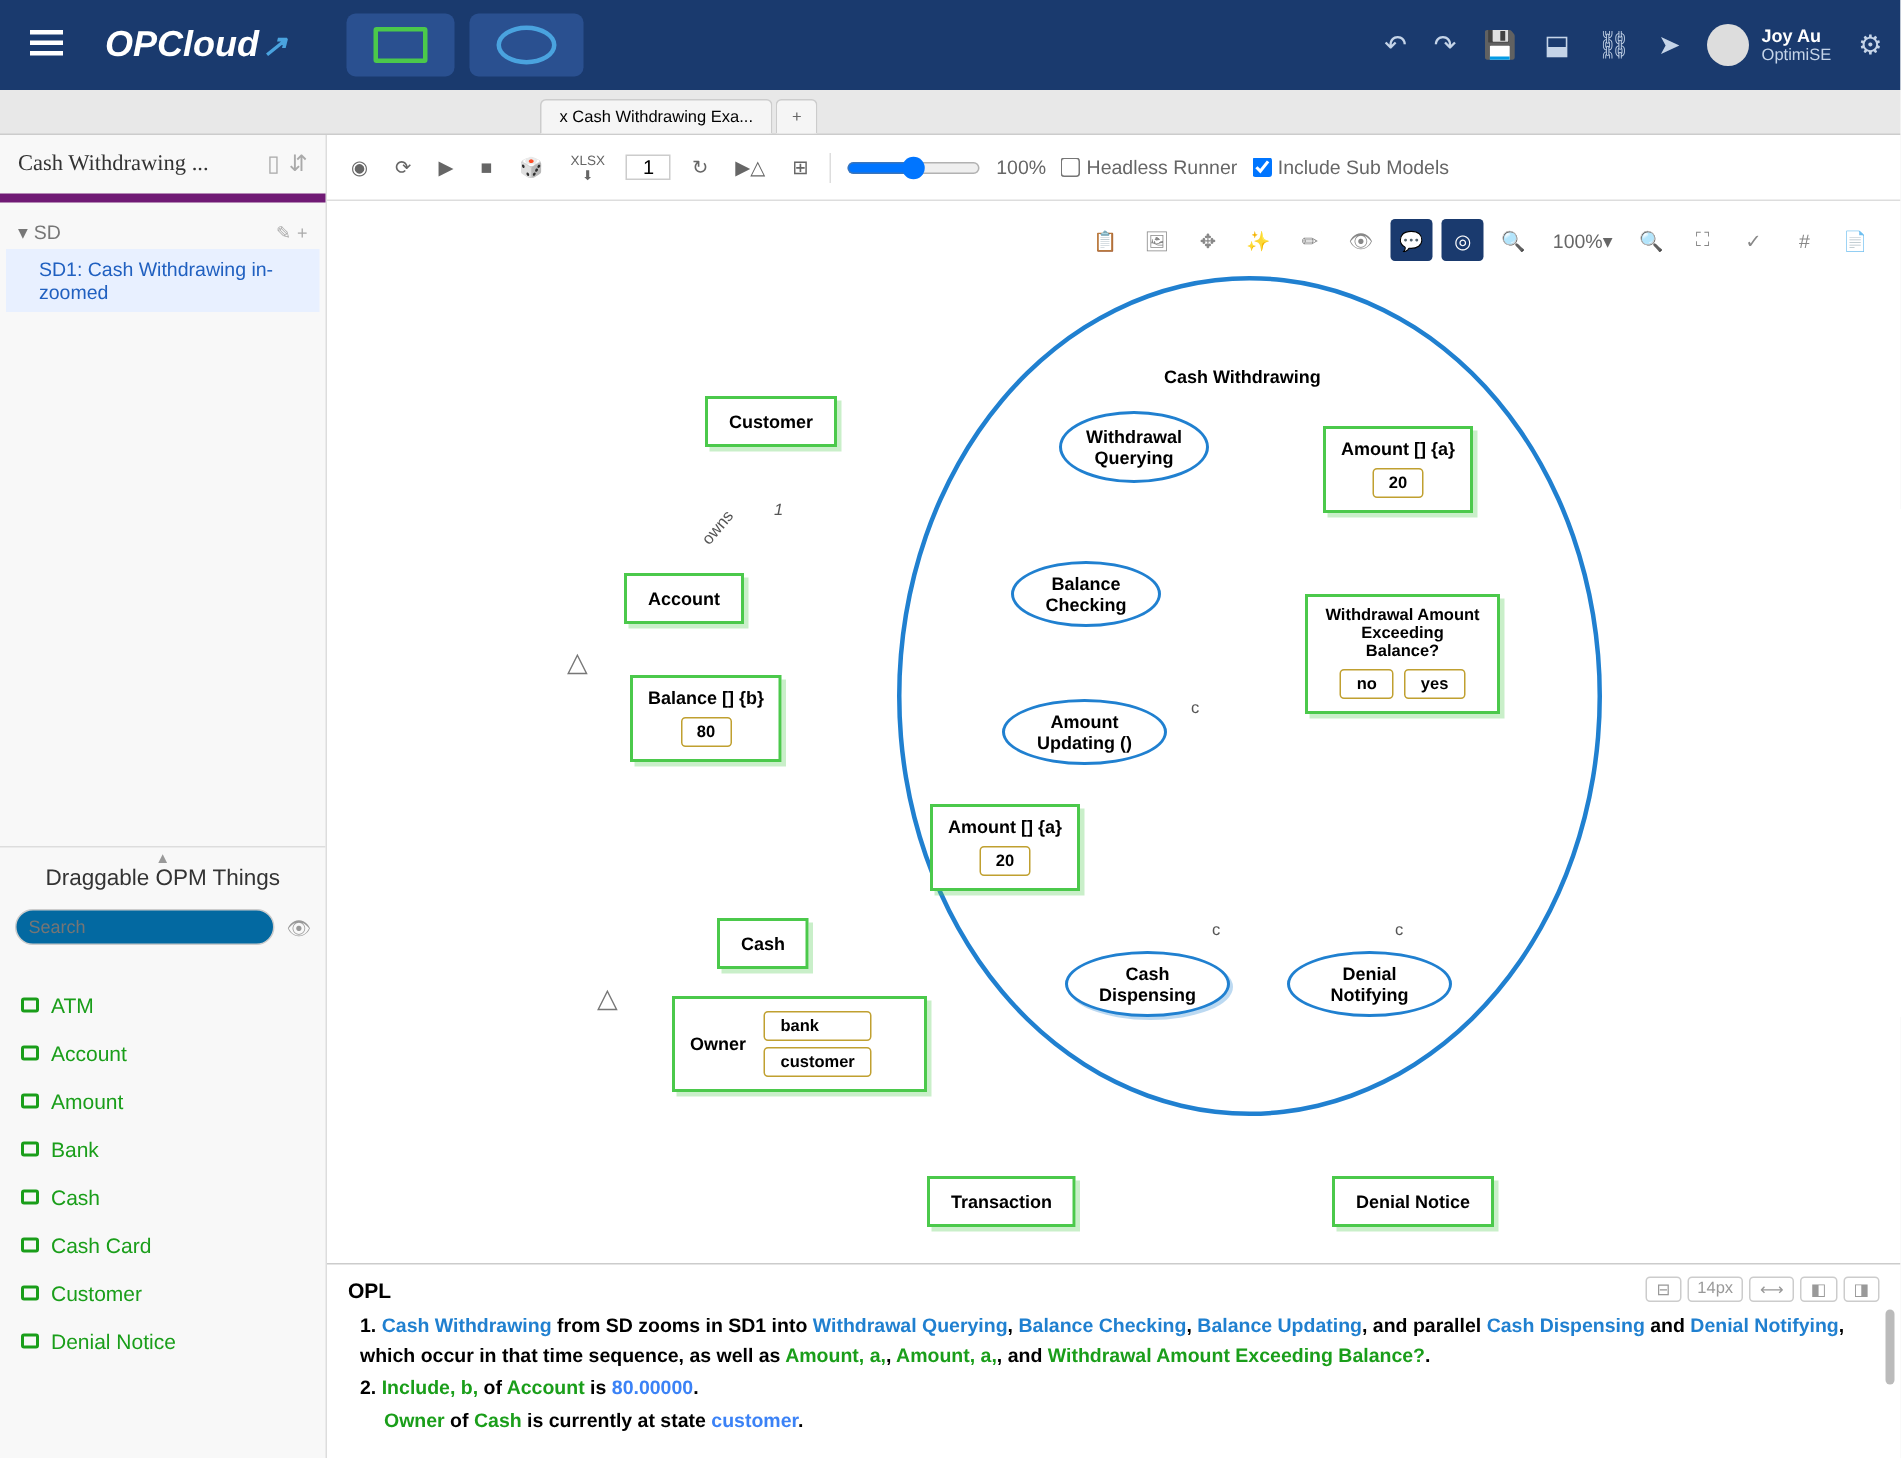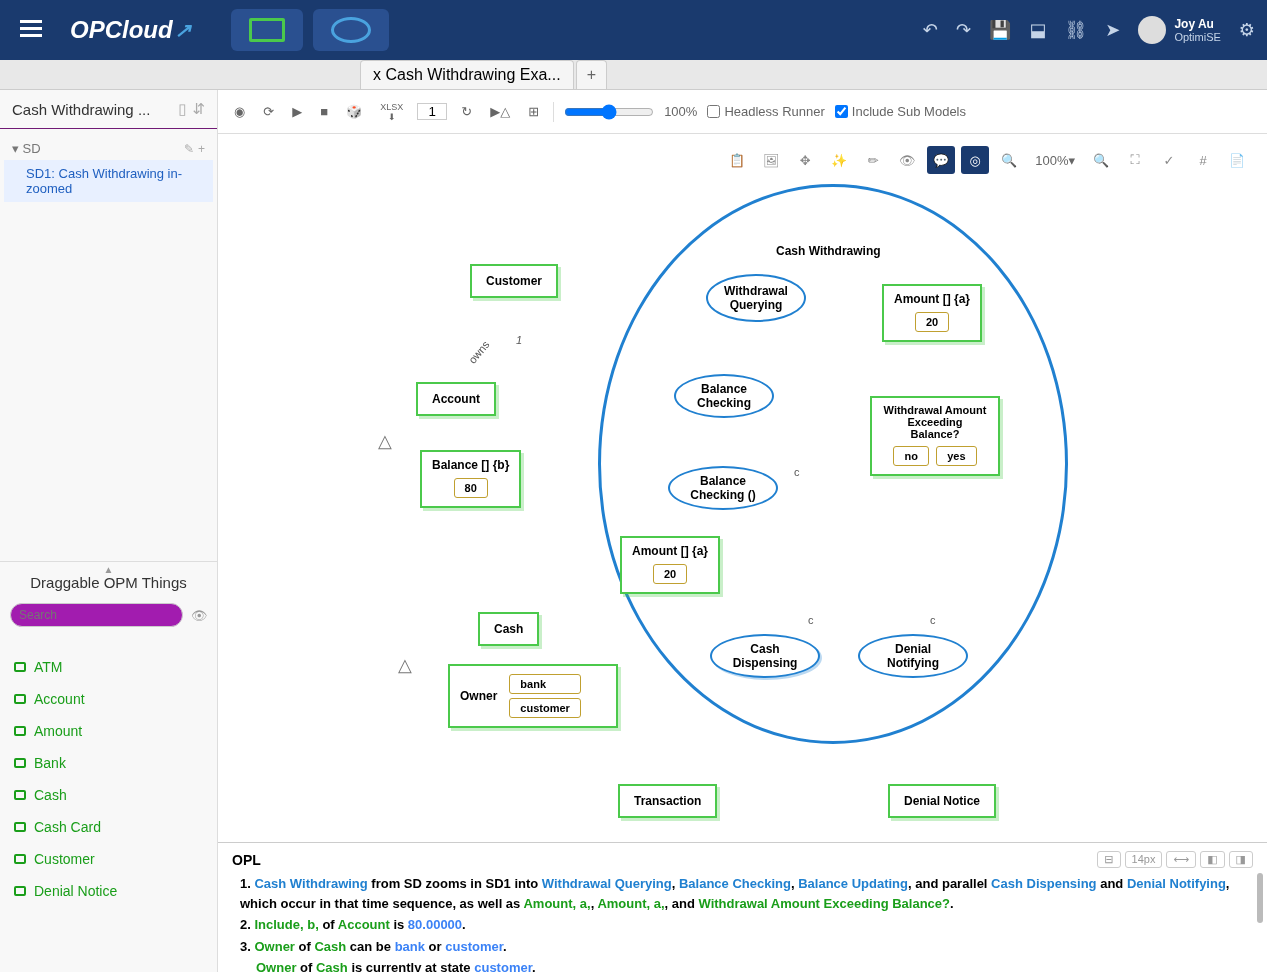--- a/index.html
+++ b/index.html
@@ -19,40 +19,40 @@
 .header-icon { cursor: pointer; color: #c5d4e8; font-size: 18px; }
 .user-area { display: flex; align-items: center; gap: 8px; }
 .user-avatar { width: 28px; height: 28px; border-radius: 50%; background: #ddd; }
 .user-info { display: flex; flex-direction: column; font-size: 12px; }
 .user-name { font-weight: bold; }
 .user-org { font-size: 11px; color: #c5d4e8; }
 .gear { color: #c5d4e8; }
 
 
 .tabs-row { background: #e8e8e8; height: 30px; display: flex; align-items: flex-end; padding-left: 360px; border-bottom: 1px solid #ccc; }
-.tab { background: #f5f5f5; border: 1px solid #ccc; border-bottom: none; padding: 5px 12px; margin-right: 2px; border-radius: 4px 4px 0 0; font-size: 16px; cursor: pointer; display: flex; align-items: center; gap: 6px; }
+.tab { background: #f5f5f5; border: 1px solid #ccc; border-bottom: none; padding: 5px 12px; margin-right: 2px; border-radius: 4px 4px 0 0; font-size: 11px; cursor: pointer; display: flex; align-items: center; gap: 6px; }
 .tab-add { padding: 5px 10px; cursor: pointer; color: #666; }
 
 
 .main { display: flex; height: calc(972px - 60px); }
 .sidebar { width: 218px; background: #f8f8f8; border-right: 1px solid #ddd; display: flex; flex-direction: column; }
 .content { flex: 1; display: flex; flex-direction: column; background: white; position: relative; }
 
 
-.sb-header { padding: 10px 12px; font-size: 15px; color: #333; border-bottom: 1px solid #701a75; display: flex; align-items: center; justify-content: space-between; }
+.sb-header { padding: 10px 12px; font-size: 15px; color: #333; border-bottom: 6px solid #701a75; display: flex; align-items: center; justify-content: space-between; font-family: Liberation Serif, serif; }
 .sb-header-icons { display: flex; gap: 6px; color: #aaa; }
 .sb-tree { padding: 8px 4px; }
 .tree-root { padding: 4px 8px; color: #777; font-size: 13px; display: flex; align-items: center; justify-content: space-between; }
 .tree-root-left { display: flex; align-items: center; gap: 4px; }
 .tree-icons { display: flex; gap: 4px; color: #aaa; font-size: 12px; }
 .tree-item { padding: 6px 8px 6px 22px; background: #e8f0ff; color: #2060c0; font-size: 13px; cursor: pointer; }
 .sb-draggable-header { padding: 12px 12px 8px; font-size: 15px; text-align: center; color: #333; border-top: 1px solid #ddd; position: relative; }
 .sb-caret { position: absolute; top: 2px; left: 50%; transform: translateX(-50%); color: #999; font-size: 10px; }
 .search-row { padding: 4px 10px; display: flex; align-items: center; gap: 8px; }
-.search-input { flex: 1; padding: 4px 8px; border: 1px solid #ccc; border-radius: 12px; font-size: 12px; background: #a21caf; }
+.search-input { flex: 1; padding: 4px 8px; border: 1px solid #ccc; border-radius: 12px; font-size: 12px; background: #0369a1; }
 .eye-icon { color: #999; cursor: pointer; }
 .opm-list { flex: 1; overflow-y: auto; padding-top: 20px; }
 .opm-item { padding: 8px 14px; color: #1a9e1a; font-size: 14px; cursor: pointer; display: flex; align-items: center; gap: 8px; }
 .opm-object-icon { width: 12px; height: 10px; border: 2px solid #1a9e1a; border-radius: 2px; flex-shrink: 0; }
 
 
 .toolbar { display: flex; align-items: center; padding: 6px 12px; gap: 10px; border-bottom: 1px solid #ddd; height: 44px; }
 .tb-btn { cursor: pointer; color: #666; padding: 4px; display: flex; align-items: center; }
 .tb-sep { width: 1px; height: 20px; background: #ddd; }
 .zoom-slider { width: 90px; }
@@ -279,21 +279,21 @@
         <div class="obj-box with-states" style="left:664px; top:150px;">
           <div class="box-title">Amount [] {a}</div>
           <span class="state-box">20</span>
         </div>
         <div class="proc-oval" style="left:456px; top:240px; width:100px; height:44px;">Balance Checking</div>
         <div class="obj-box with-states" style="left:652px; top:262px; width:130px;">
           <div class="box-title" style="font-size:11px;">Withdrawal Amount Exceeding Balance?</div>
           <span class="state-box">no</span>
           <span class="state-box">yes</span>
         </div>
-        <div class="proc-oval" style="left:450px; top:332px; width:110px; height:44px;">Balance Checking ()</div>
+        <div class="proc-oval" style="left:450px; top:332px; width:110px; height:44px;">Amount Updating ()</div>
         <div class="obj-box with-states" style="left:402px; top:402px;">
           <div class="box-title">Amount [] {a}</div>
           <span class="state-box">20</span>
         </div>
         <div class="proc-oval" style="left:492px; top:500px; width:110px; height:44px; box-shadow:2px 2px 0 rgba(32,128,208,0.3);">Cash Dispensing</div>
         <div class="proc-oval" style="left:640px; top:500px; width:110px; height:44px;">Denial Notifying</div>
         <div class="obj-box" style="left:400px; top:650px;">Transaction</div>
         <div class="obj-box" style="left:670px; top:650px;">Denial Notice</div>
 
         <div class="tri" style="left:160px; top:296px;">△</div>
@@ -349,20 +349,19 @@
           <span class="opl-ctrl">⊟</span>
           <span class="opl-ctrl">14px</span>
           <span class="opl-ctrl">⟷</span>
           <span class="opl-ctrl">◧</span>
           <span class="opl-ctrl">◨</span>
         </div>
       </div>
       <div class="opl-list">
         <div class="opl-line">1. <span class="opl-blue">Cash Withdrawing</span><span> from SD zooms in SD1 into </span><span class="opl-blue">Withdrawal Querying</span><span>, </span><span class="opl-blue">Balance Checking</span><span>, </span><span class="opl-blue">Balance Updating</span><span>, and parallel </span><span class="opl-blue">Cash Dispensing</span><span> and </span><span class="opl-blue">Denial Notifying</span><span>, which occur in that time sequence, as well as </span><span class="opl-green">Amount, a,</span><span>, </span><span class="opl-green">Amount, a,</span><span>, and </span><span class="opl-green">Withdrawal Amount Exceeding Balance?</span><span>.</span></div>
         <div class="opl-line">2. <span class="opl-green">Include, b,</span><span> of </span><span class="opl-green">Account</span><span> is </span><span class="opl-gold">80.00000</span><span>.</span></div>
-        <div class="opl-line">3. <span class="opl-green">Owner</span><span> of </span><span class="opl-green">Cash</span><span> can be </span><span class="opl-gold">bank</span><span> or </span><span class="opl-gold">customer</span><span>.</span></div>
         <div class="opl-line opl-indent"><span class="opl-green">Owner</span><span> of </span><span class="opl-green">Cash</span><span> is currently at state </span><span class="opl-gold">customer</span><span>.</span></div>
 
       </div>
       <div class="scroll-ind"></div>
     </div>
   </div>
 </div>
 
 </body></html>

